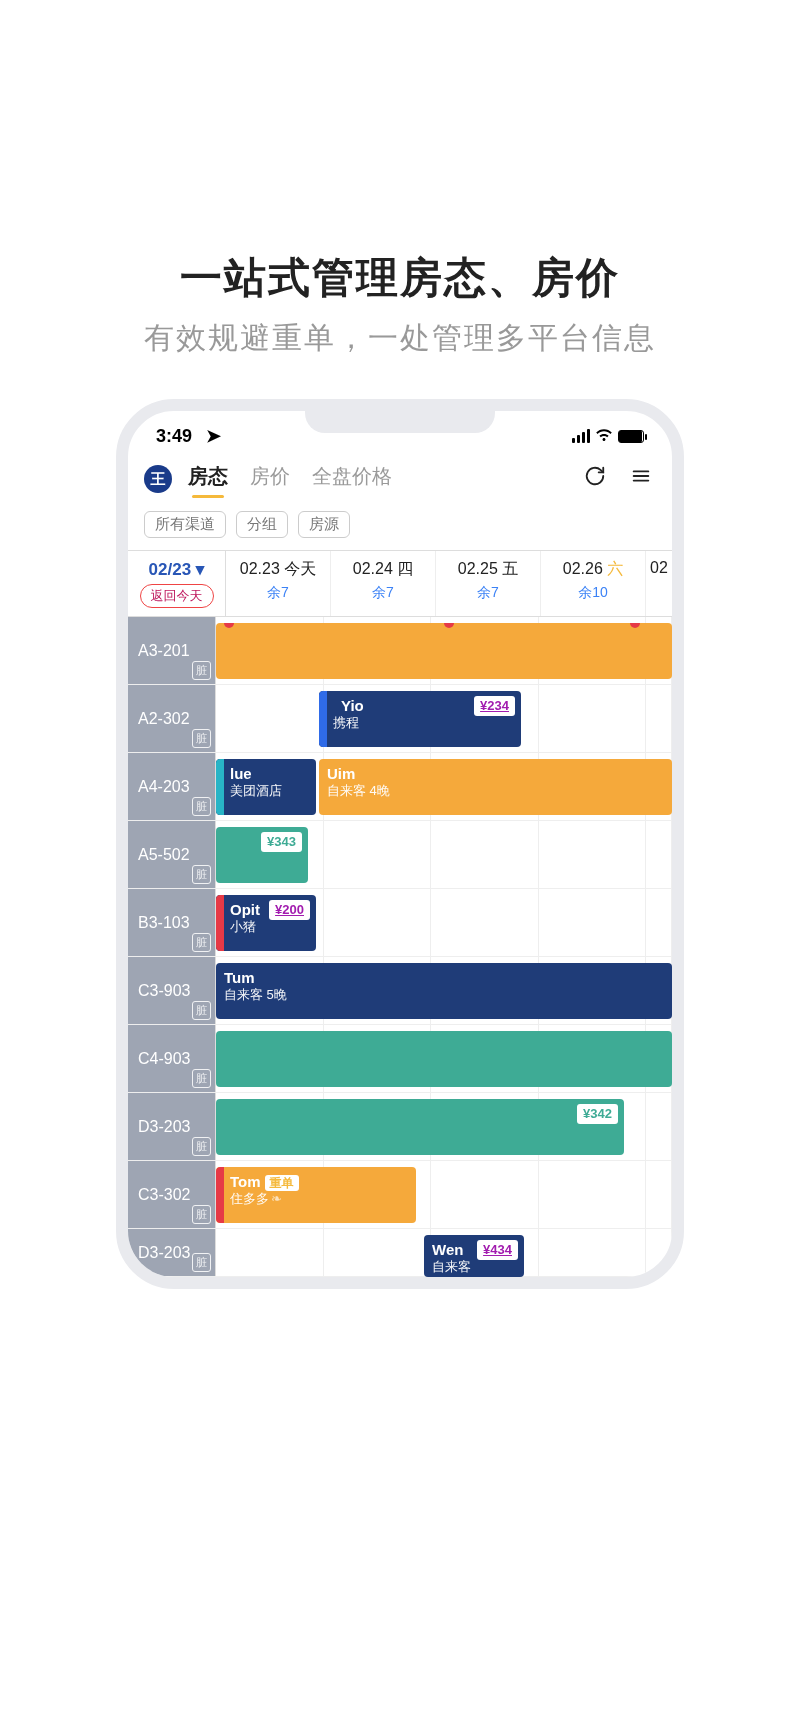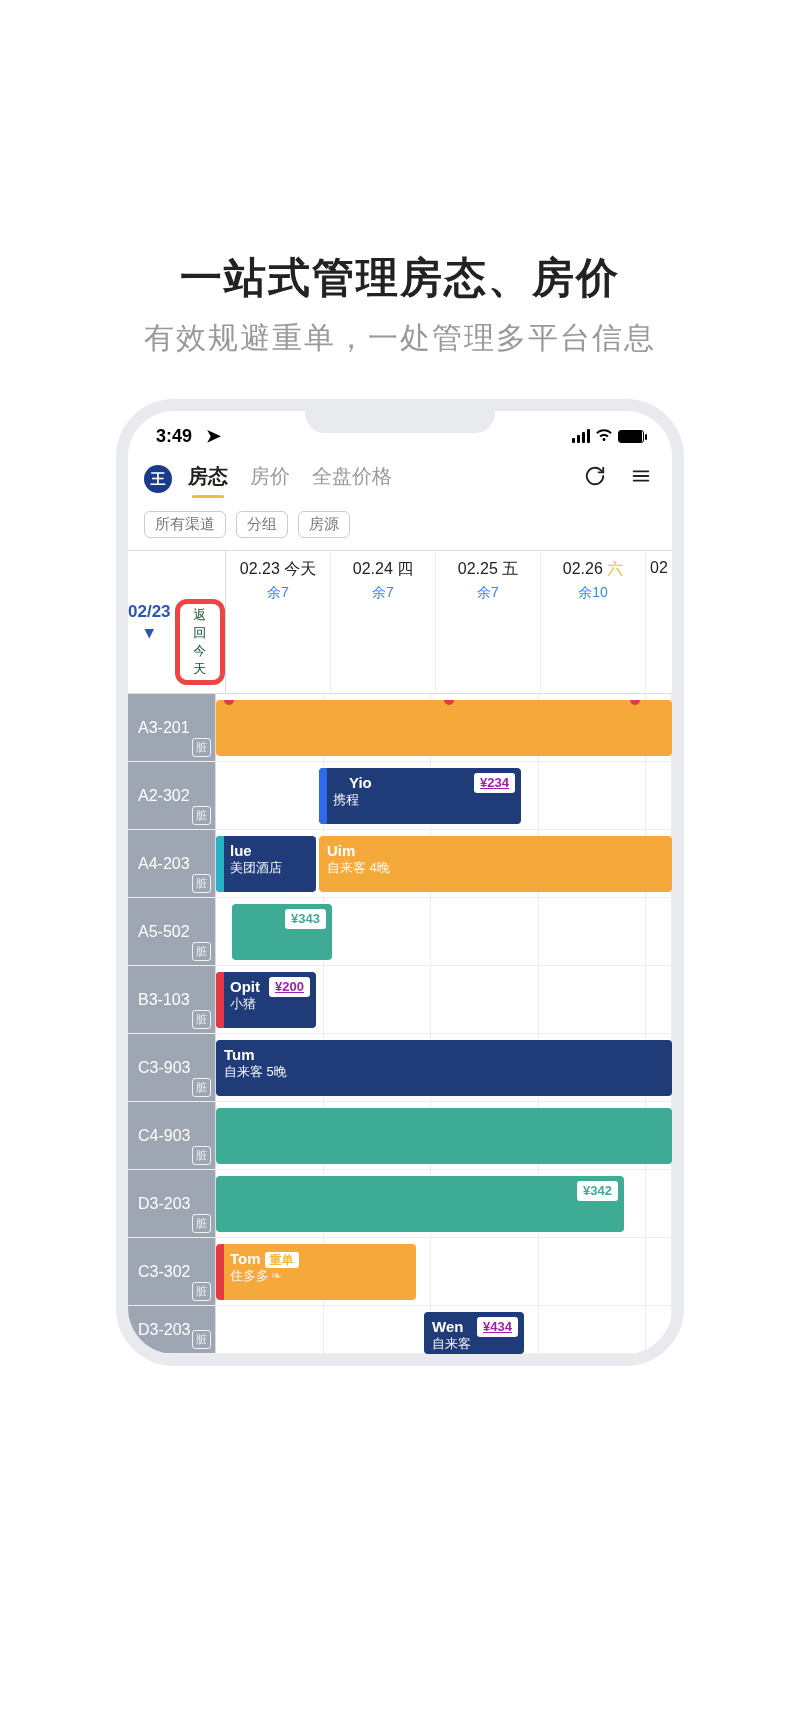--- a/index.html
+++ b/index.html
@@ -80,24 +80,24 @@
 .chip {
   border:1px solid #ccc;color:#777;font-size:15px;
   padding:3px 10px;border-radius:6px;background:#fff;
 }
 
 
 .cal-wrap { border-top:1px solid #ddd; }
 .cal-head { display:flex; border-bottom:1px solid #ddd; }
 .side-head {
   width:98px; border-right:1px solid #ddd; text-align:center;
-  padding:8px 0; display:flex;flex-direction:row;align-items:center;gap:4px;
+  padding:8px 0; display:flex;flex-direction:column;align-items:center;gap:4px;
 }
 .date-drop{color:#2856b6;font-size:17px;font-weight:600;}
-.today-btn{border:5px solid #ef4444;color:#14532d;font-size:13px;border-radius:12px;padding:2px 10px;margin-top:40px;}
+.today-btn{border:1px solid #ef4444;color:#be185d;font-size:13px;border-radius:12px;padding:2px 10px;}
 .day-col {
   flex:1 0 102px; min-width:0; text-align:center; padding:8px 0; border-right:1px solid #eee;
 }
 .day-col:last-child{border-right:none}
 .day-date{font-size:16px;color:#222;font-weight:500;}
 .day-date .sat{color:#f5b93b;}
 .day-stock{font-size:14px;color:#3b82f6;margin-top:4px;}
 
 
 .row { display:flex; border-bottom:1px solid #eee; height:68px; position:relative; }
@@ -264,21 +264,21 @@
           <span class="dirty-tag">脏</span>
         </div>
         <div class="grid-area">
           <div class="gcell"></div>
             <div class="gcell"></div>
             <div class="gcell"></div>
             <div class="gcell"></div>
             <div class="gcell" style="flex:0 0 26px"></div>
           <div class="block c-navy" style="left:103px;width:202px">
             <div class="strip s-blue"></div>
-            <div class="name" style="margin-left:22px">Yio</div>
+            <div class="name" style="margin-left:14px">Yio</div>
             <div class="src" style="margin-left:6px">携程</div>
             <div class="price-tag">¥234</div>
           </div>
         </div>
       </div>
 
       <div class="row">
         <div class="room-cell">
           <span>A4-203</span>
           <span class="dirty-tag">脏</span>
@@ -305,21 +305,21 @@
         <div class="room-cell">
           <span>A5-502</span>
           <span class="dirty-tag">脏</span>
         </div>
         <div class="grid-area">
           <div class="gcell"></div>
             <div class="gcell"></div>
             <div class="gcell"></div>
             <div class="gcell"></div>
             <div class="gcell" style="flex:0 0 26px"></div>
-          <div class="block c-teal" style="left:16px;width:100px">
+          <div class="block c-teal" style="left:0;width:92px">
             <div class="price-tag">¥343</div>
           </div>
         </div>
       </div>
 
       <div class="row">
         <div class="room-cell">
           <span>B3-103</span>
           <span class="dirty-tag">脏</span>
         </div>

